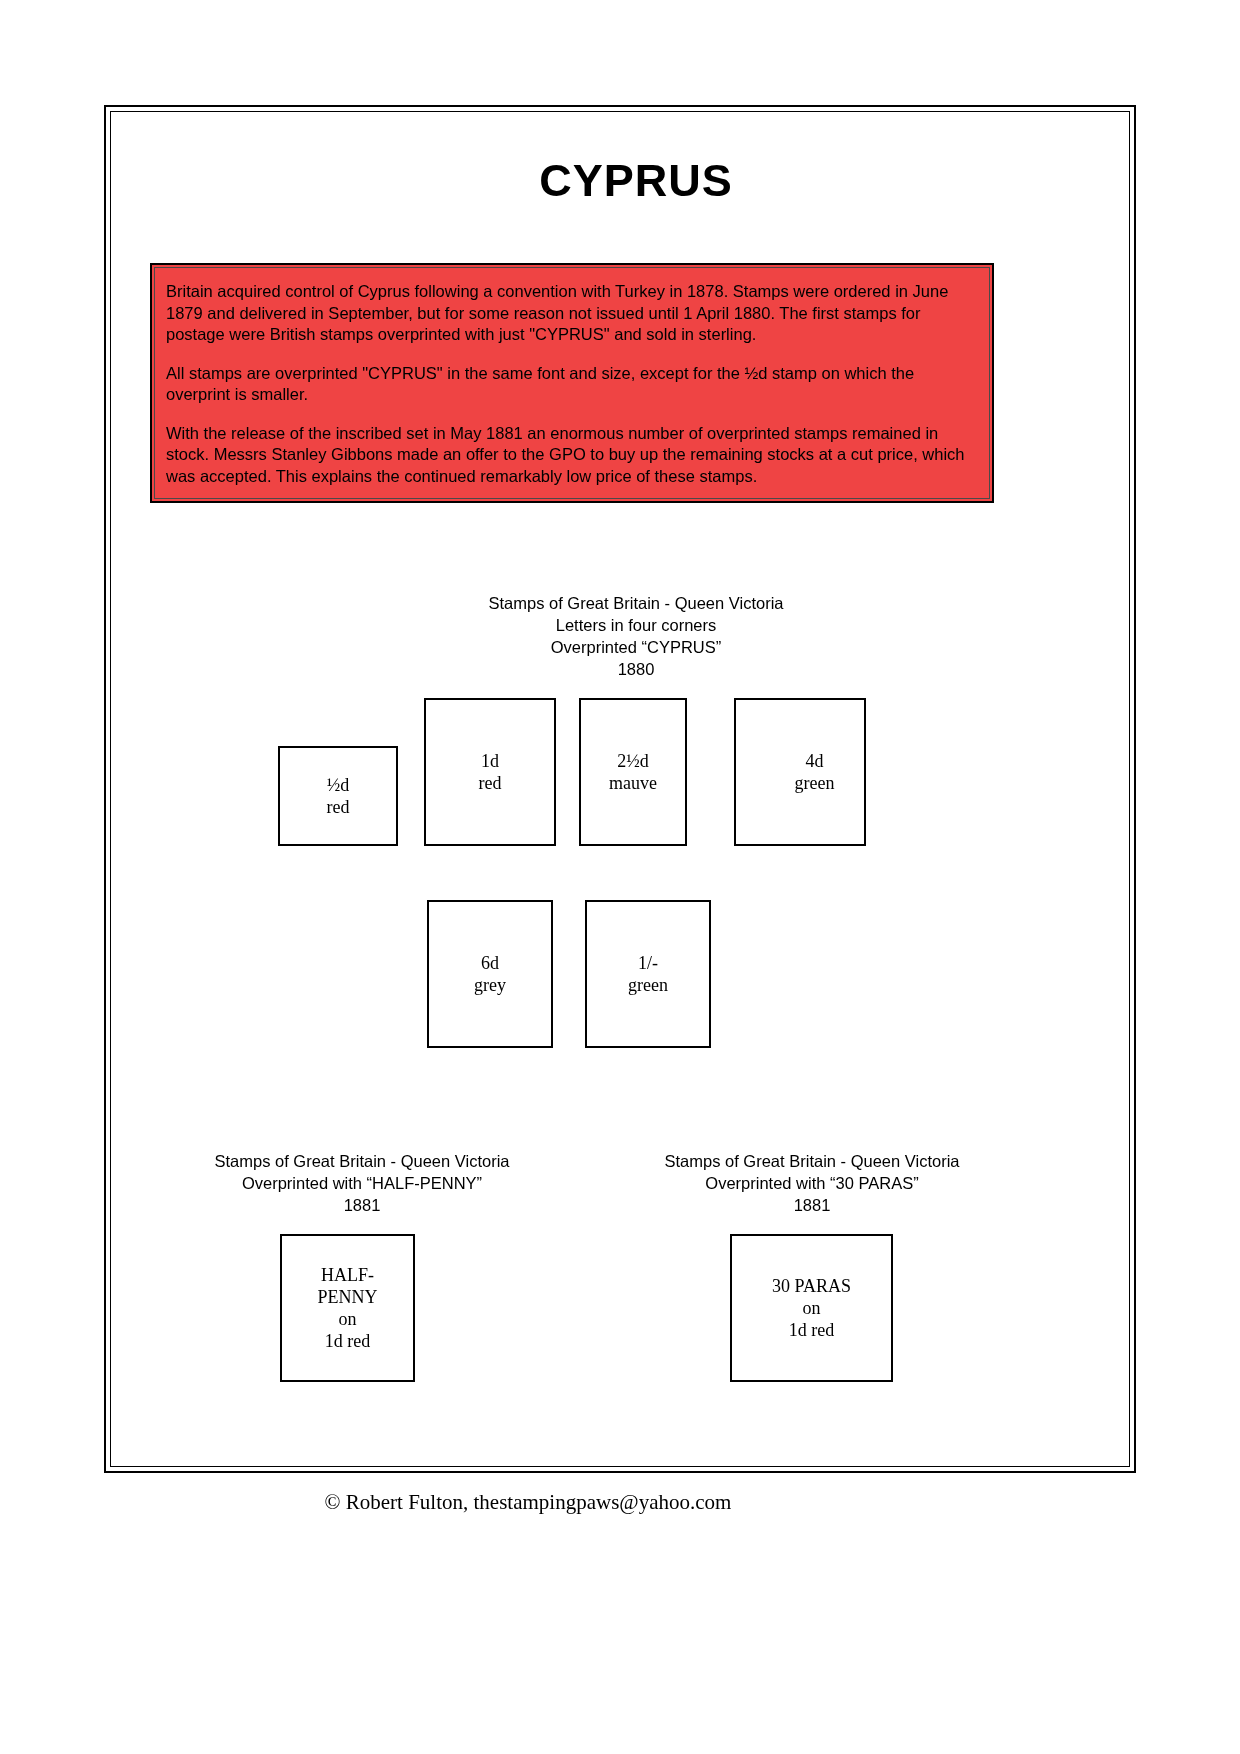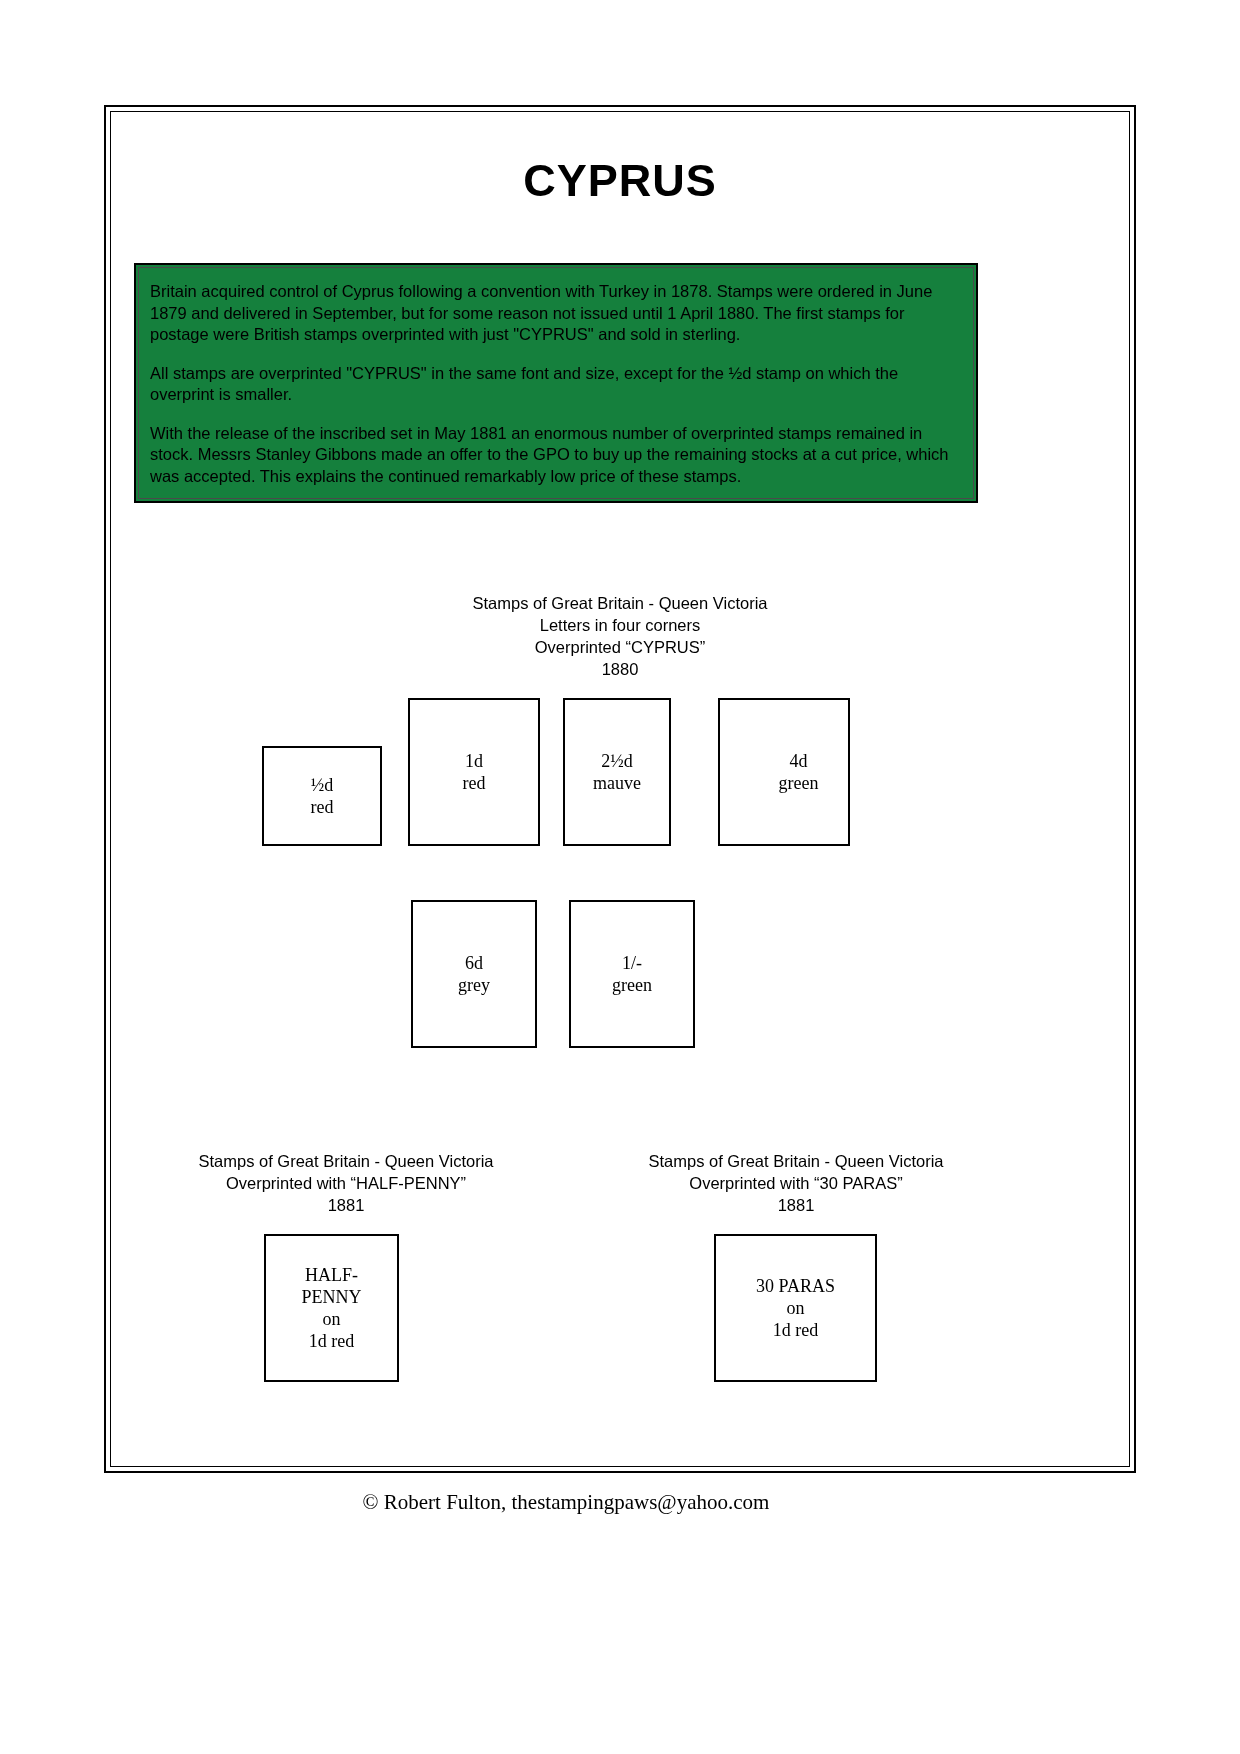--- a/index.html
+++ b/index.html
@@ -33,21 +33,21 @@
     top: 4px;
     right: 4px;
     bottom: 4px;
     border: 1px solid #000;
     box-sizing: border-box;
     background: #ffffff;
   }
 
   .content {
     position: absolute;
-    left: 0;
+    left: 16px;
     top: 0;
     width: 100%;
     height: 100%;
     box-sizing: border-box;
   }
 
   
   .country-title {
     position: absolute;
     top: 48px;
@@ -61,21 +61,21 @@
   }
 
   
   .notes-box {
     position: absolute;
     left: 28px;
     top: 156px;
     width: 844px;
     border: 2px solid #000;
     box-sizing: border-box;
-    background: #15803d;
+    background: #ef4444;
     padding: 16px 14px 14px 14px;
   }
   .notes-box-inner {
     border: 1px solid #4a4a4a;
     position: absolute;
     left: 2px; top: 2px; right: 2px; bottom: 2px;
     pointer-events: none;
   }
   .notes-text {
     position: relative;
@@ -152,21 +152,20 @@
   
   .footer {
     position: absolute;
     left: 0;
     top: 1490px;
     width: 1056px;
     text-align: center;
     font-family: "Liberation Serif", serif;
     font-size: 21px;
     color: #000;
-    padding-left: 38px;
   }
 </style>
 </head>
 <body>
 
 <div class="page-frame">
   <div class="page-frame-inner"></div>
 
   <div class="content">
 

